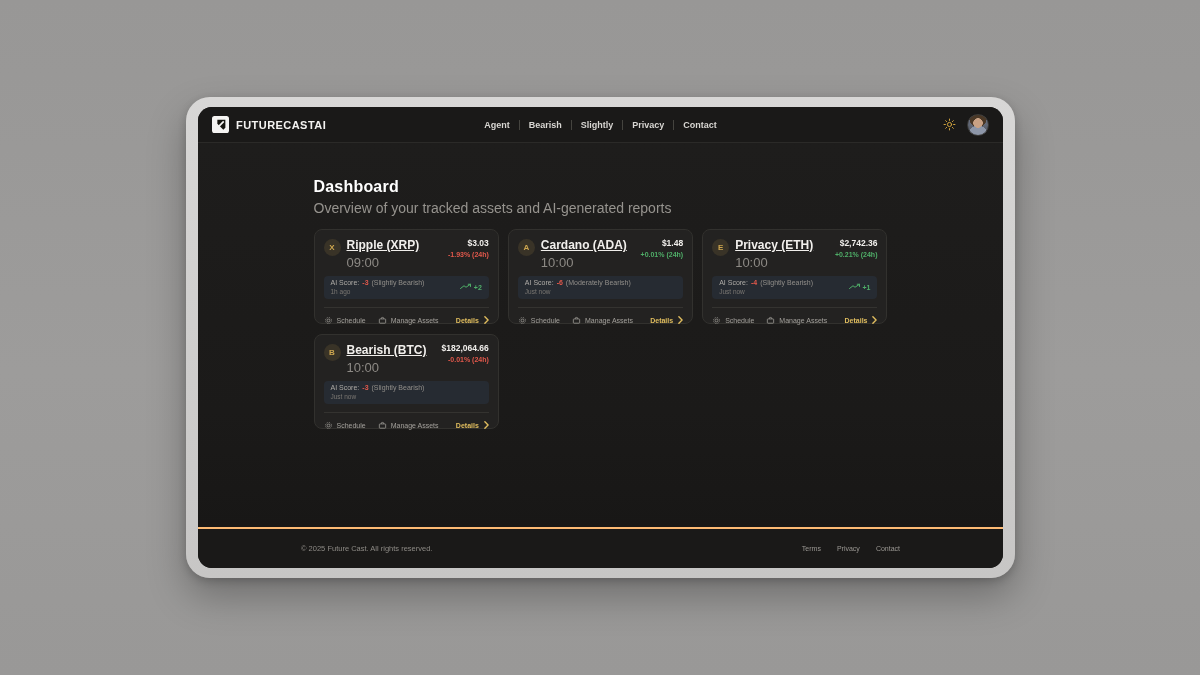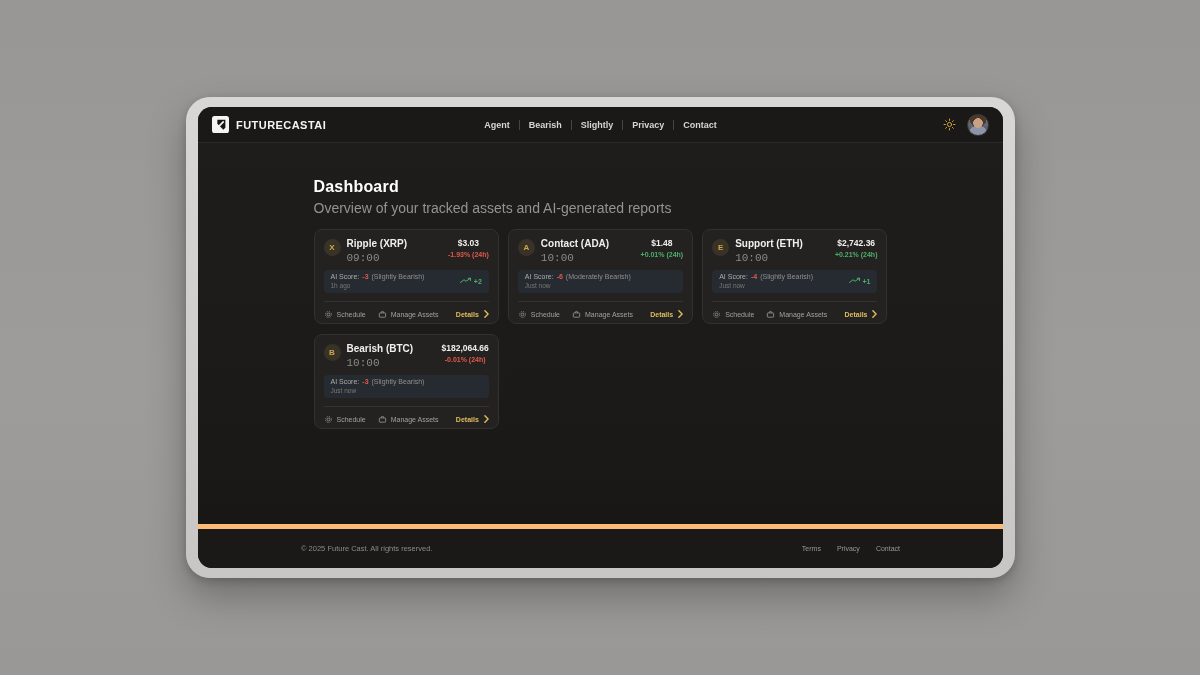--- a/index.html
+++ b/index.html
@@ -61,23 +61,23 @@
     background:#232221; border:1px solid #32312e; border-radius:8px;
     padding:8px 9px; display:flex; flex-direction:column;
   }
   .card-head { display:flex; align-items:flex-start; gap:6px; }
   .coin {
     flex:0 0 17px; width:17px; height:17px; border-radius:50%; margin-top:1px;
     background:#393327; color:#cda64f; font-size:8px; font-weight:bold;
     display:flex; align-items:center; justify-content:center;
   }
   .id { flex:1; min-width:0; }
-  .name { color:#f1efec; font-size:10px; font-weight:bold; white-space:nowrap; }
-  .time { color:#8d8a85; font-size:11px; margin-top:2.5px;font-family:Liberation Mono, monospace; }
-  .priceblock { text-align:center; }
+  .name { color:#f1efec; font-size:12px; font-weight:bold; white-space:nowrap;text-decoration:underline; }
+  .time { color:#8d8a85; font-size:13px; margin-top:2.5px; }
+  .priceblock { text-align:right; }
   .price { color:#f1efec; font-size:8.5px; font-weight:bold; }
   .change { font-size:7px; font-weight:bold; margin-top:2.5px; }
   .change.down { color:#e2584b; }
   .change.up { color:#4fae68; }
 
   .aibox {
     margin-top:6px; min-height:23px; box-sizing:border-box;
     background:#262b32; border-radius:4px; padding:4px 7px;
     display:flex; align-items:center; justify-content:space-between;
   }
@@ -99,21 +99,21 @@
   .act + .act { margin-left:12px; }
   .act .icon { display:flex; }
   .details {
     margin-left:auto; background:none; border:none; padding:0; cursor:pointer;
     display:flex; align-items:center; gap:5px;
     color:#e0bd5e; font-size:7px; font-weight:bold; font-family:inherit;
   }
 
   
   .footer {
-    flex:0 0 39px; background:#1a1918; border-top:5px solid #fdba74;
+    flex:0 0 39px; background:#1a1918; border-top:2px solid #fdba74;
     display:flex; align-items:center; justify-content:space-between;
     padding:0 103px;
   }
   .copyright { color:#8d8a85; font-size:7.5px; }
   .footer-links { display:flex; gap:16px; }
   .footer-links a { color:#9b9893; font-size:7px; text-decoration:none; cursor:pointer; }
 </style>
 </head>
 <body>
 
@@ -222,21 +222,21 @@
                       </svg>
                   </span>
                 </button>
               </div>
             </article>
 
             <article class="card">
               <div class="card-head">
                 <span class="coin">A</span>
                 <div class="id">
-                  <div class="name">Contact (ADA)</div>
+                  <div class="name">Cardano (ADA)</div>
                   <div class="time">10:00</div>
                 </div>
                 <div class="priceblock">
                   <div class="price">$1.48</div>
                   <div class="change up">+0.01% (24h)</div>
                 </div>
               </div>
               <div class="aibox">
                 <div class="aileft">
                   <div class="airow">
@@ -275,21 +275,21 @@
                       </svg>
                   </span>
                 </button>
               </div>
             </article>
 
             <article class="card">
               <div class="card-head">
                 <span class="coin">E</span>
                 <div class="id">
-                  <div class="name">Support (ETH)</div>
+                  <div class="name">Privacy (ETH)</div>
                   <div class="time">10:00</div>
                 </div>
                 <div class="priceblock">
                   <div class="price">$2,742.36</div>
                   <div class="change up">+0.21% (24h)</div>
                 </div>
               </div>
               <div class="aibox">
                 <div class="aileft">
                   <div class="airow">

